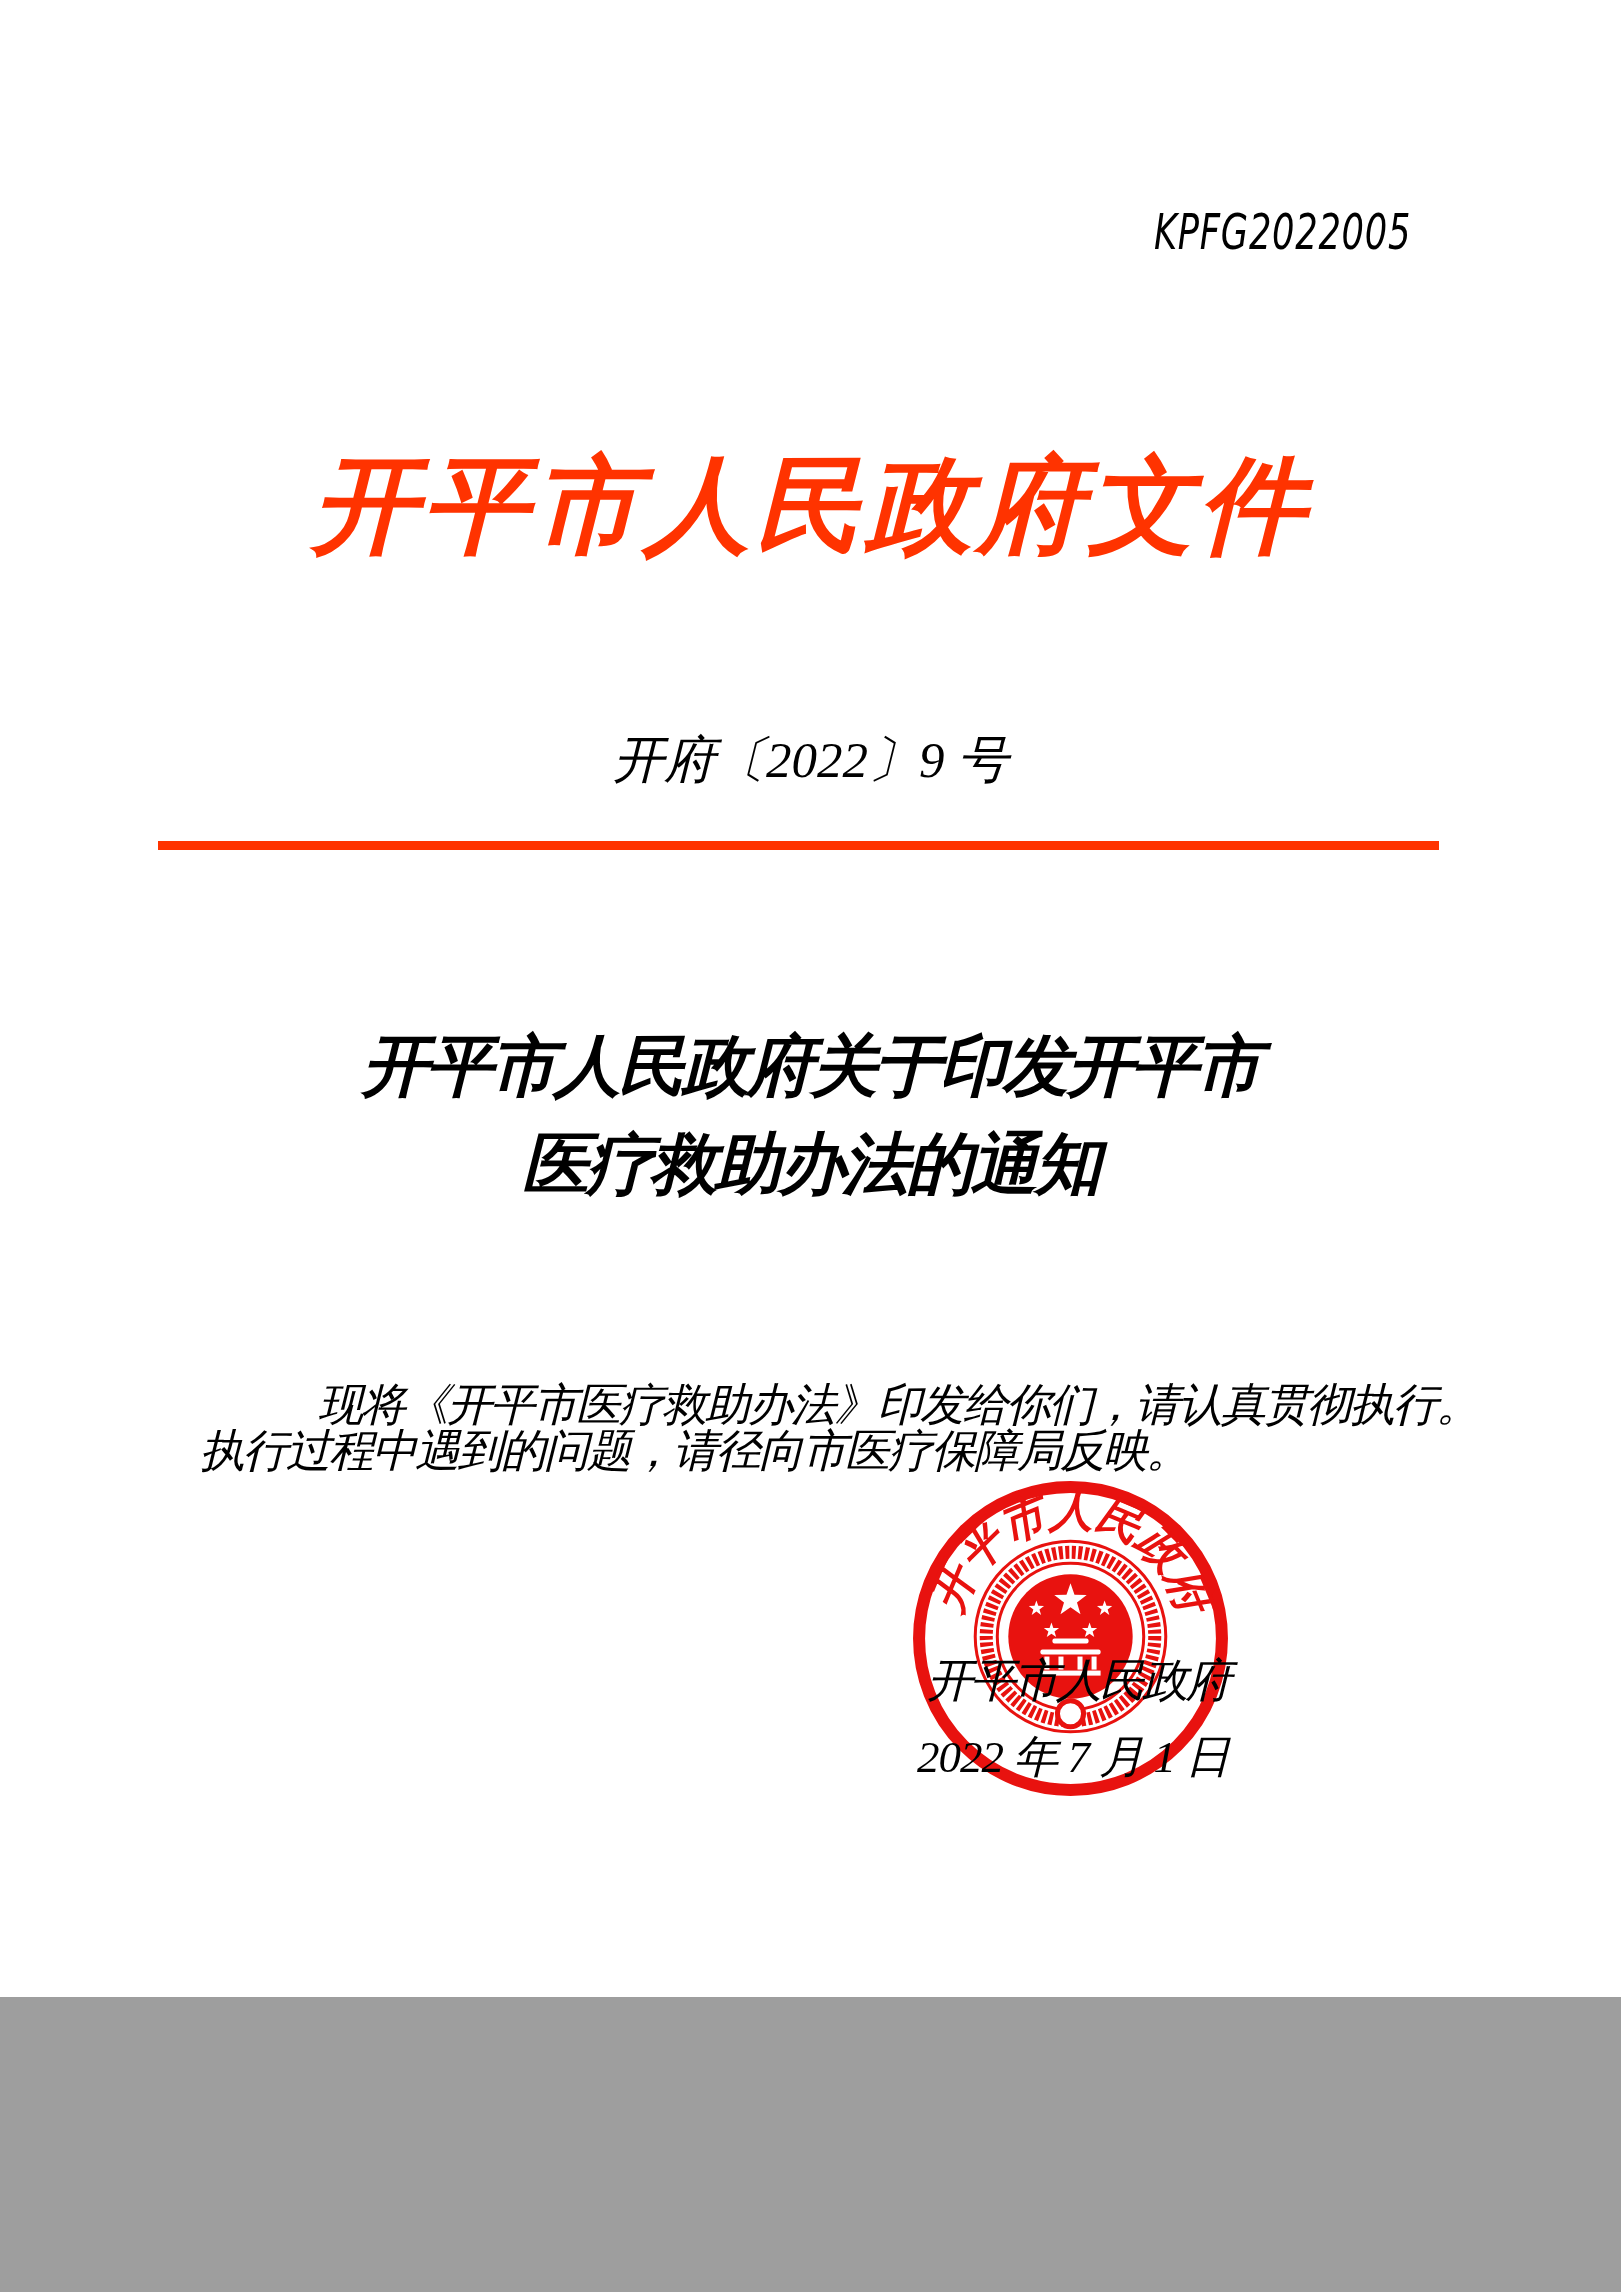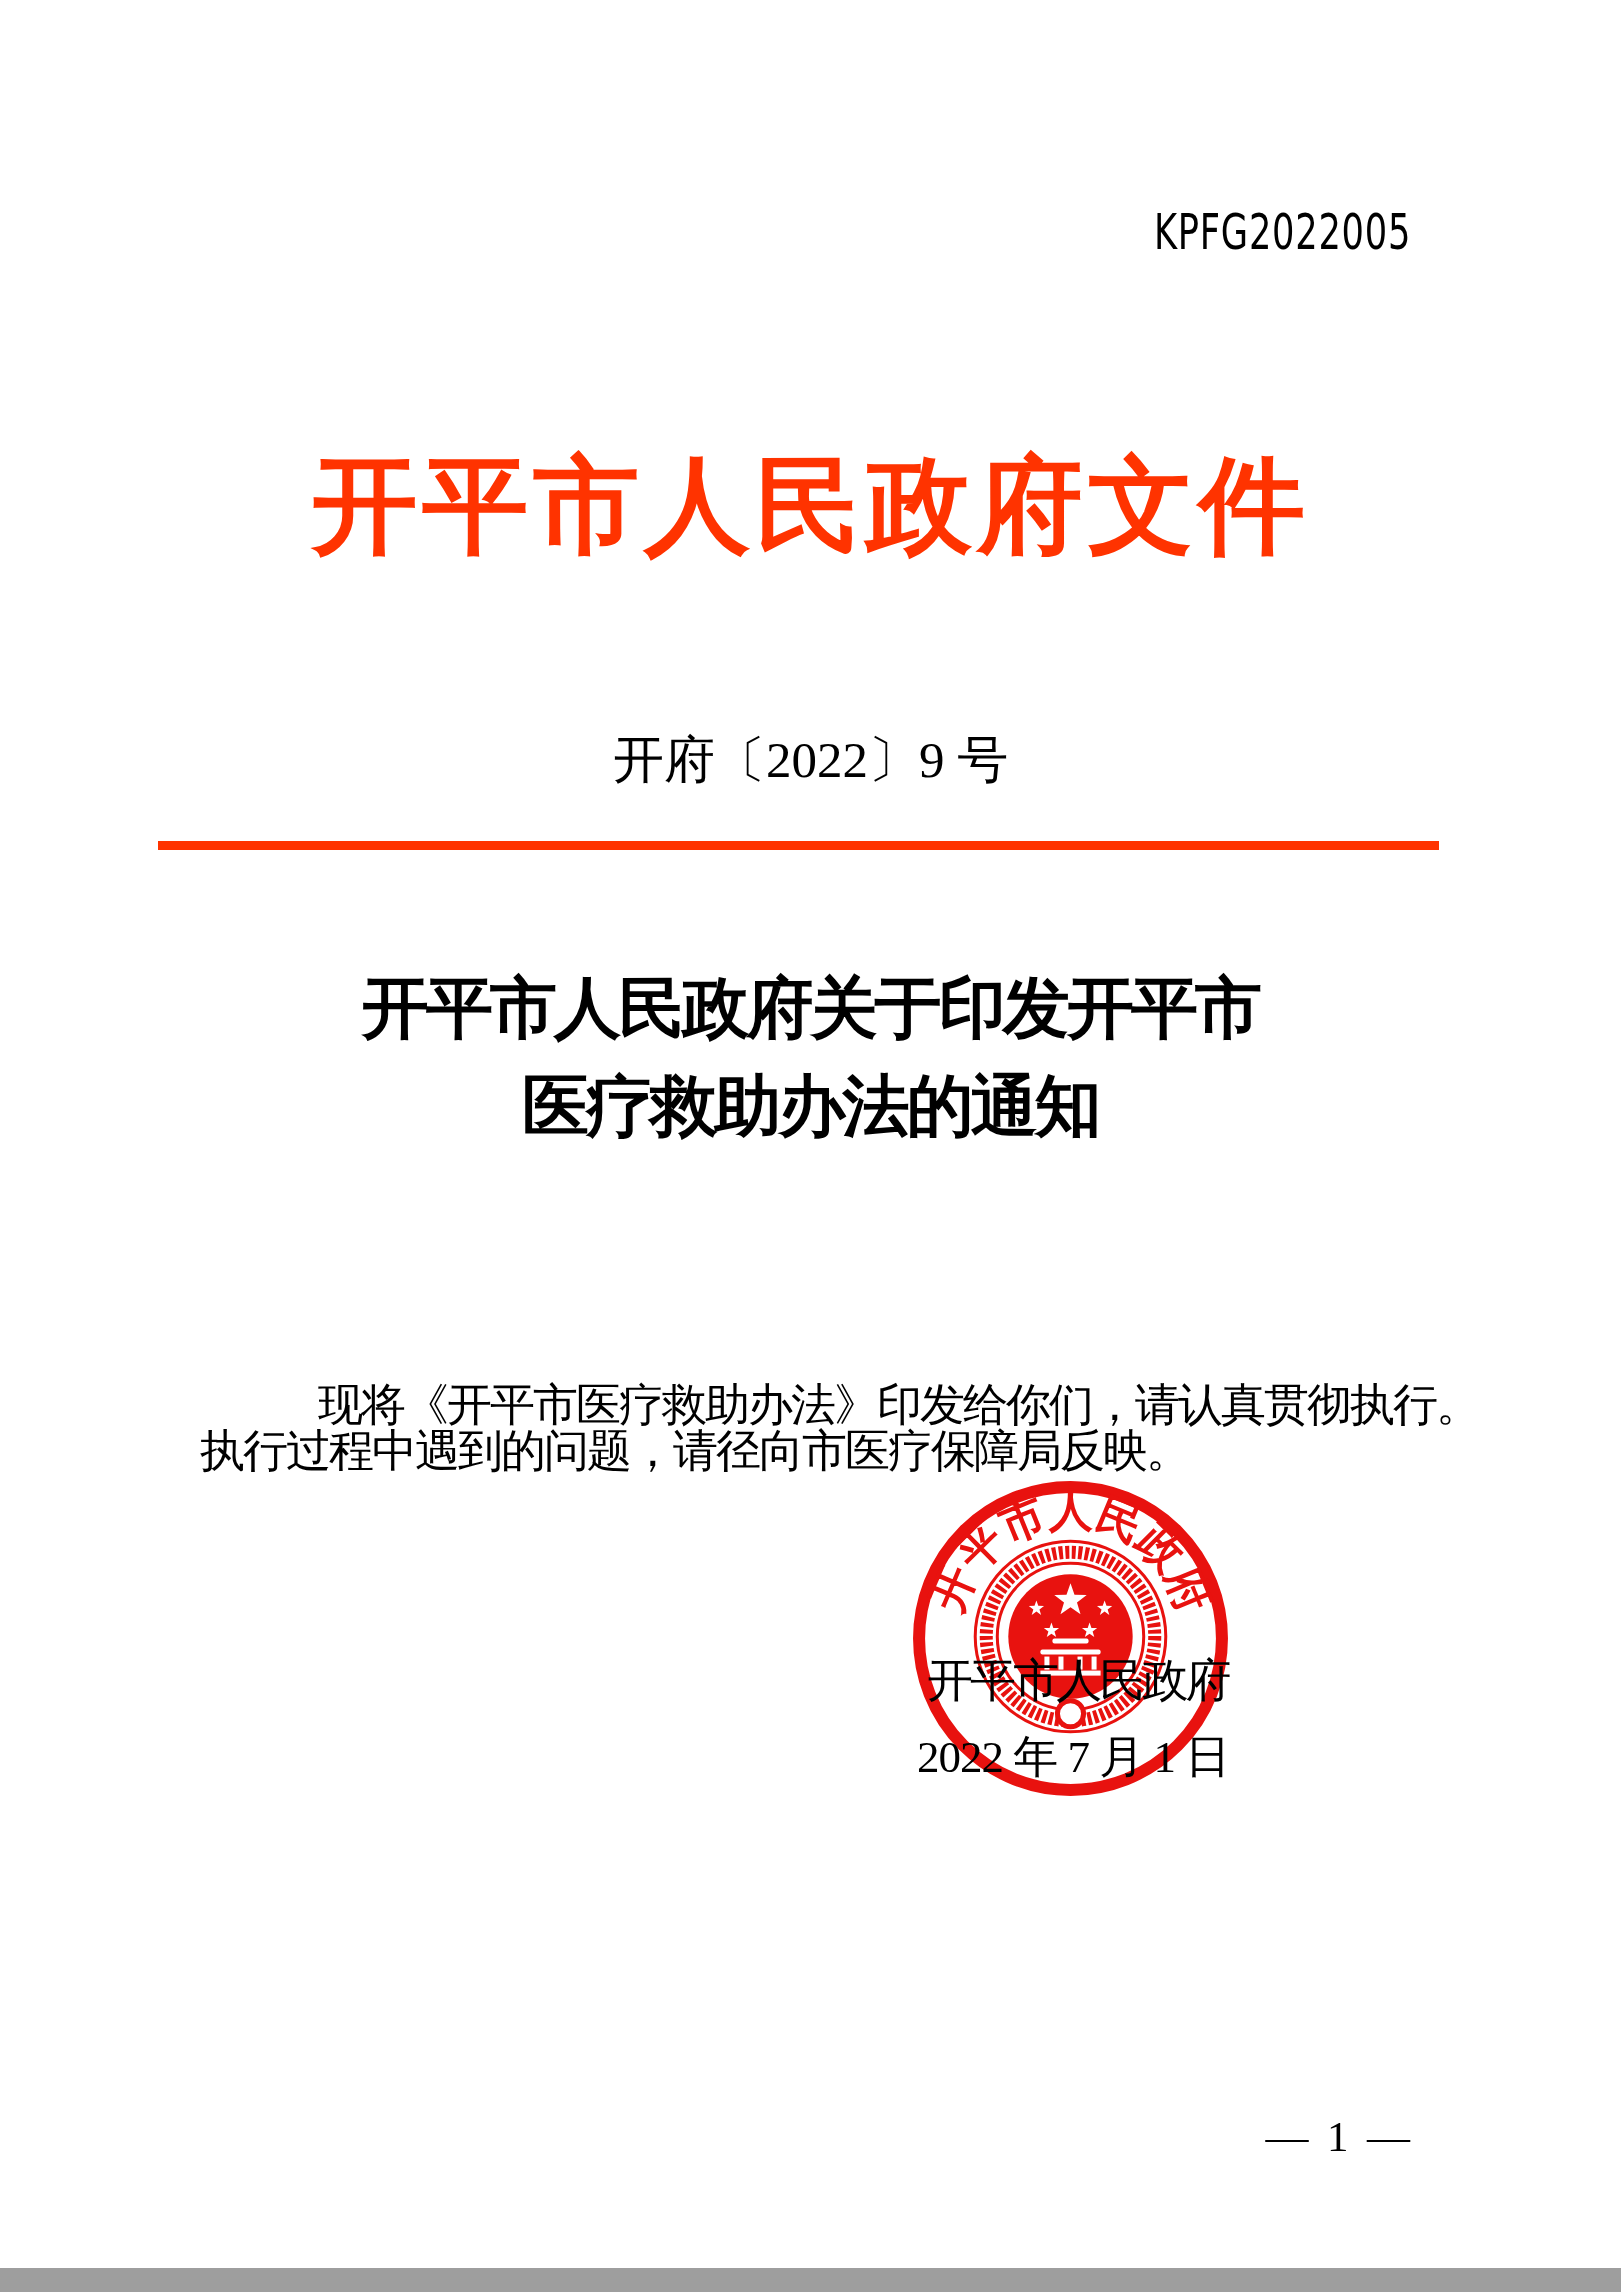--- a/index.html
+++ b/index.html
@@ -1,22 +1,23 @@
 <!DOCTYPE html>
 <html><head>
 <meta charset="utf-8">
 <style>
   html,body{margin:0;padding:0;background:#9e9e9e;}
   .page{
     position:relative;
-    width:1621px;height:2268px;
+    width:1621px;height:1997px;
     background:#ffffff;
     overflow:hidden;
     font-family:"Liberation Serif","DejaVu Serif",serif;
     color:#000;
+    font-style:italic;
     --header-red:#ff3300;
     --seal-red:#e8120f;
   }
   .abs{position:absolute;}
   .doc-code{
     top:208px;right:210px;
     font-family:"DejaVu Sans","Liberation Sans",sans-serif;
     font-size:49px;line-height:1;letter-spacing:1px;
     transform:scaleX(0.72);transform-origin:top right;
     white-space:nowrap;
@@ -33,21 +34,21 @@
     top:730px;left:0;width:100%;
     text-align:center;
     font-size:51px;line-height:1.2;
     white-space:nowrap;
   }
   .red-divider{
     top:841px;left:158px;width:1281px;height:8.8px;
     background:var(--header-red);
   }
   .notice-title{
-    top:959px;left:0;width:100%;
+    top:1017px;left:0;width:100%;
     text-align:center;
     font-size:67px;font-weight:bold;
     letter-spacing:-2.9px;
     line-height:98px;
     white-space:nowrap;
   }
   .body-line{
     font-size:45px;line-height:1;
     letter-spacing:-2px;
     white-space:nowrap;

